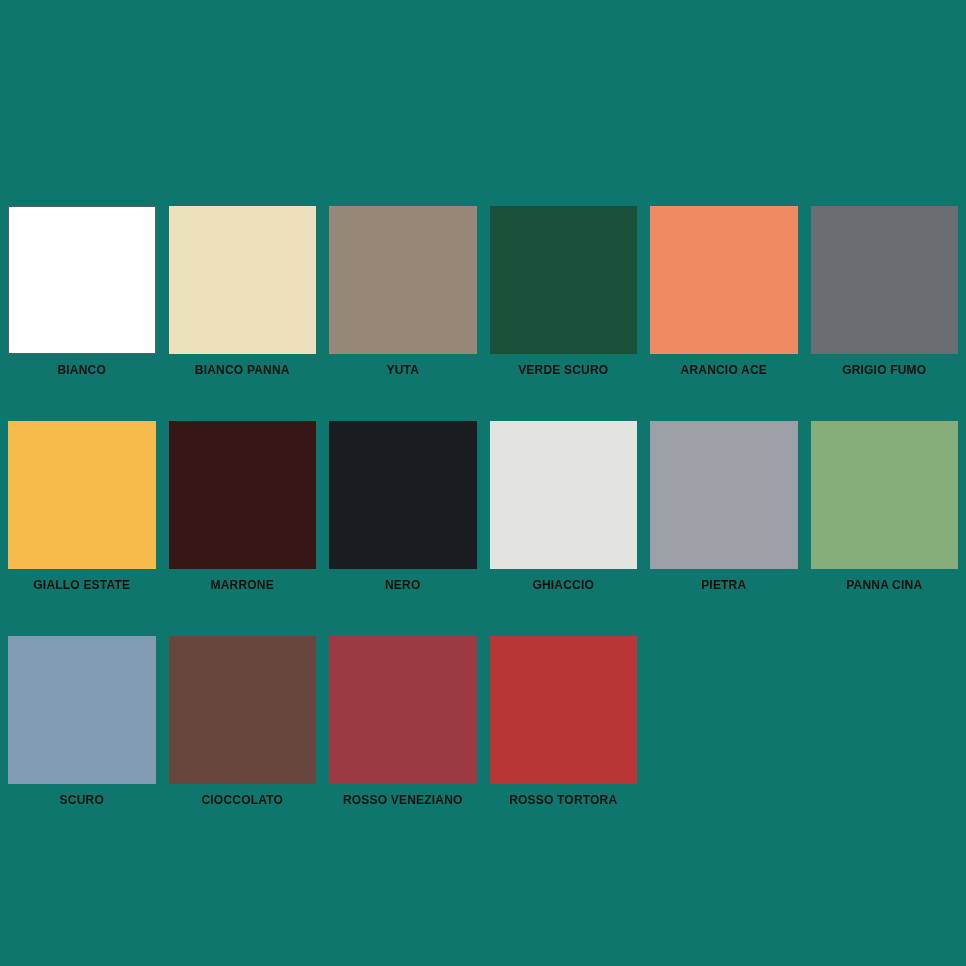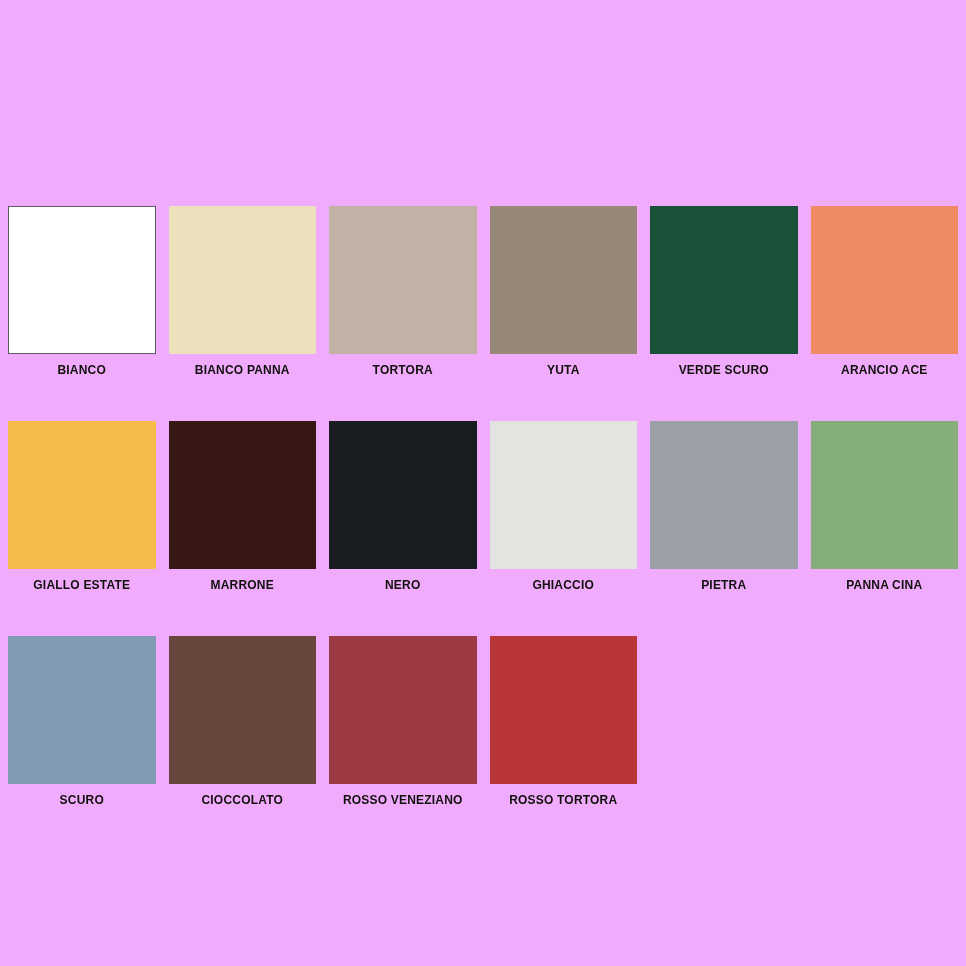--- a/index.html
+++ b/index.html
@@ -11,21 +11,21 @@
     height: 966px;
     background: #ffffff;
     font-family: "Liberation Sans", sans-serif;
     overflow: hidden;
   }
 
   .palette-sheet {
     position: relative;
     width: 966px;
     height: 966px;
-    background: #f0abfc;
+    background: #0f766e;
     box-sizing: border-box;
   }
 
   .swatch-grid {
     position: absolute;
     left: 8px;
     top: 206px;
     width: 950px;
     display: grid;
     grid-template-columns: repeat(6, 1fr);
@@ -68,34 +68,34 @@
   <div class="swatch-grid">
       <div class="swatch-cell">
         <div class="swatch-chip bordered" style="background-color: rgb(255, 255, 255);"></div>
         <div class="swatch-label">BIANCO</div>
       </div>
       <div class="swatch-cell">
         <div class="swatch-chip" style="background-color: rgb(237, 224, 189);"></div>
         <div class="swatch-label">BIANCO PANNA</div>
       </div>
       <div class="swatch-cell">
-        <div class="swatch-chip" style="background-color: rgb(194, 177, 165);"></div>
-        <div class="swatch-label">TORTORA</div>
-      </div>
-      <div class="swatch-cell">
         <div class="swatch-chip" style="background-color: rgb(151, 135, 119);"></div>
         <div class="swatch-label">YUTA</div>
       </div>
       <div class="swatch-cell">
         <div class="swatch-chip" style="background-color: rgb(26, 81, 56);"></div>
         <div class="swatch-label">VERDE SCURO</div>
       </div>
       <div class="swatch-cell">
         <div class="swatch-chip" style="background-color: rgb(240, 138, 99);"></div>
         <div class="swatch-label">ARANCIO ACE</div>
+      </div>
+      <div class="swatch-cell">
+        <div class="swatch-chip" style="background-color: rgb(106, 110, 114);"></div>
+        <div class="swatch-label">GRIGIO FUMO</div>
       </div>
       <div class="swatch-cell">
         <div class="swatch-chip" style="background-color: rgb(247, 187, 75);"></div>
         <div class="swatch-label">GIALLO ESTATE</div>
       </div>
       <div class="swatch-cell">
         <div class="swatch-chip" style="background-color: rgb(55, 22, 22);"></div>
         <div class="swatch-label">MARRONE</div>
       </div>
       <div class="swatch-cell">

